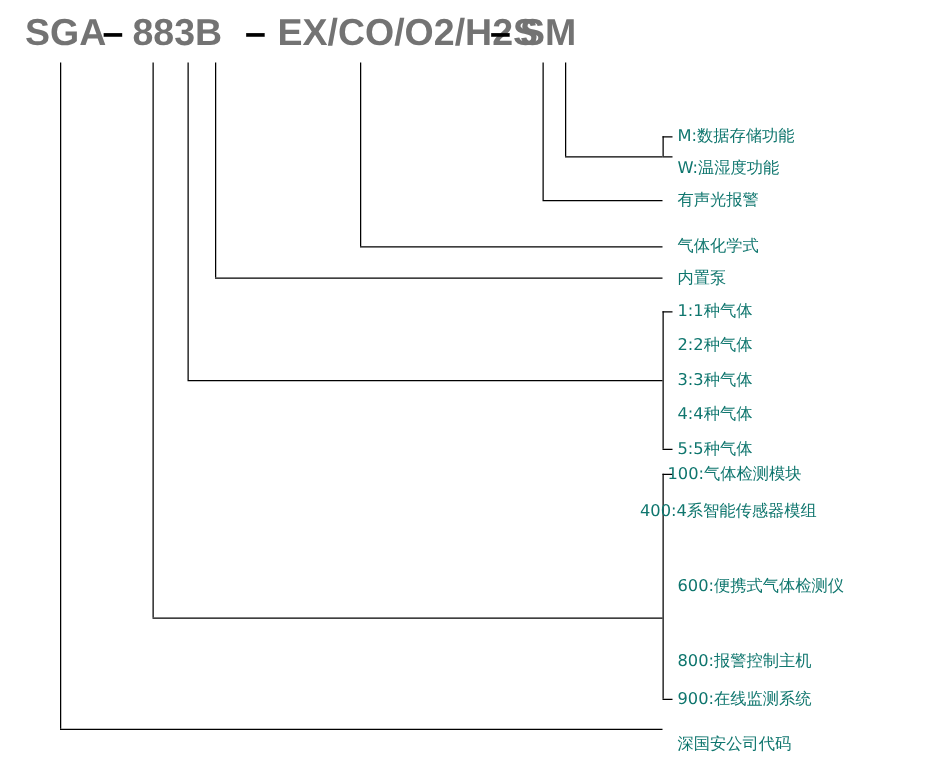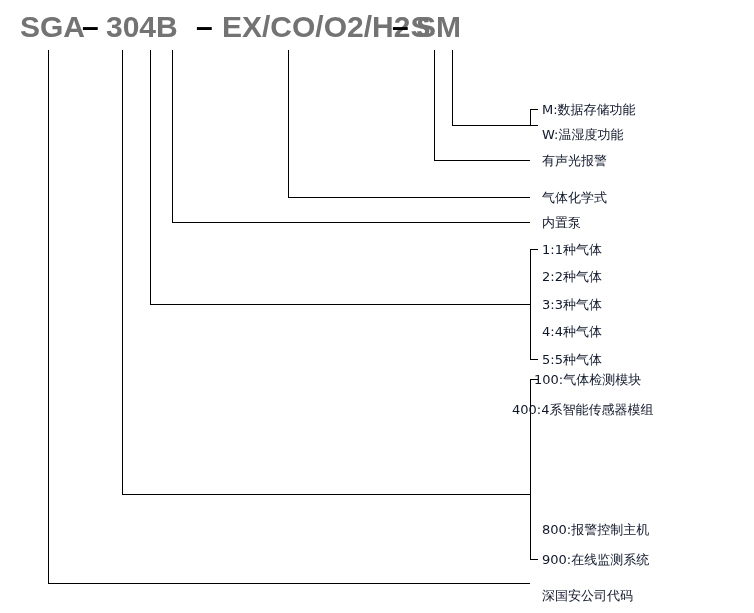--- a/index.html
+++ b/index.html
@@ -55,32 +55,32 @@
     height: 1px;
     background: #000;
   }
   
   .lbl {
     position: absolute;
     font-family: "DejaVu Sans", sans-serif;
     font-size: 13px;
     line-height: 17px;
     white-space: nowrap;
-    color: #0f172a;
+    color: #0f766e;
   }
 </style>
 </head>
 <body>
 
 <div id="stage">
 
   <div class="code-row">
     <span class="code-seg" style="left:20px;  top:0px;">SGA</span>
     <span class="dash" style="left:82px;  top:0px;">–</span>
-    <span class="code-seg" style="left:106px; top:0px;">304B</span>
+    <span class="code-seg" style="left:106px; top:0px;">883B</span>
     <span class="dash" style="left:196px; top:0px;">–</span>
     <span class="code-seg" style="left:222px; top:0px;">EX/CO/O2/H2S</span>
     <span class="dash" style="left:392px; top:0px;">–</span>
     <span class="code-seg" style="left:416px; top:0px;">SM</span>
   </div>
 
   <div class="vline" style="left:452px; top:50px; height:75px;"></div>
   <div class="hline" style="left:452px; top:125px; width:78px;"></div>
 
   <div class="vline" style="left:434px; top:50px; height:110px;"></div>
@@ -120,18 +120,19 @@
   <span class="lbl" style="left:542px; top:268px;">2:2种气体</span>
   <span class="lbl" style="left:542px; top:296px;">3:3种气体</span>
   <span class="lbl" style="left:542px; top:323px;">4:4种气体</span>
   <span class="lbl" style="left:542px; top:351px;">5:5种气体</span>
 
   <div class="vline" style="left:530px; top:379px; height:180px;"></div>
   <div class="hline" style="left:530px; top:379px; width:8px;"></div>
   <div class="hline" style="left:530px; top:559px; width:8px;"></div>
   <span class="lbl" style="left:534px; top:371px;">100:气体检测模块</span>
   <span class="lbl" style="left:512px; top:401px;">400:4系智能传感器模组</span>
+  <span class="lbl" style="left:542px; top:461px;">600:便携式气体检测仪</span>
   <span class="lbl" style="left:542px; top:521px;">800:报警控制主机</span>
   <span class="lbl" style="left:542px; top:551px;">900:在线监测系统</span>
 
   <span class="lbl" style="left:542px; top:575px;margin-top:12px;">深国安公司代码</span>
 
 </div>
 
 </body></html>

